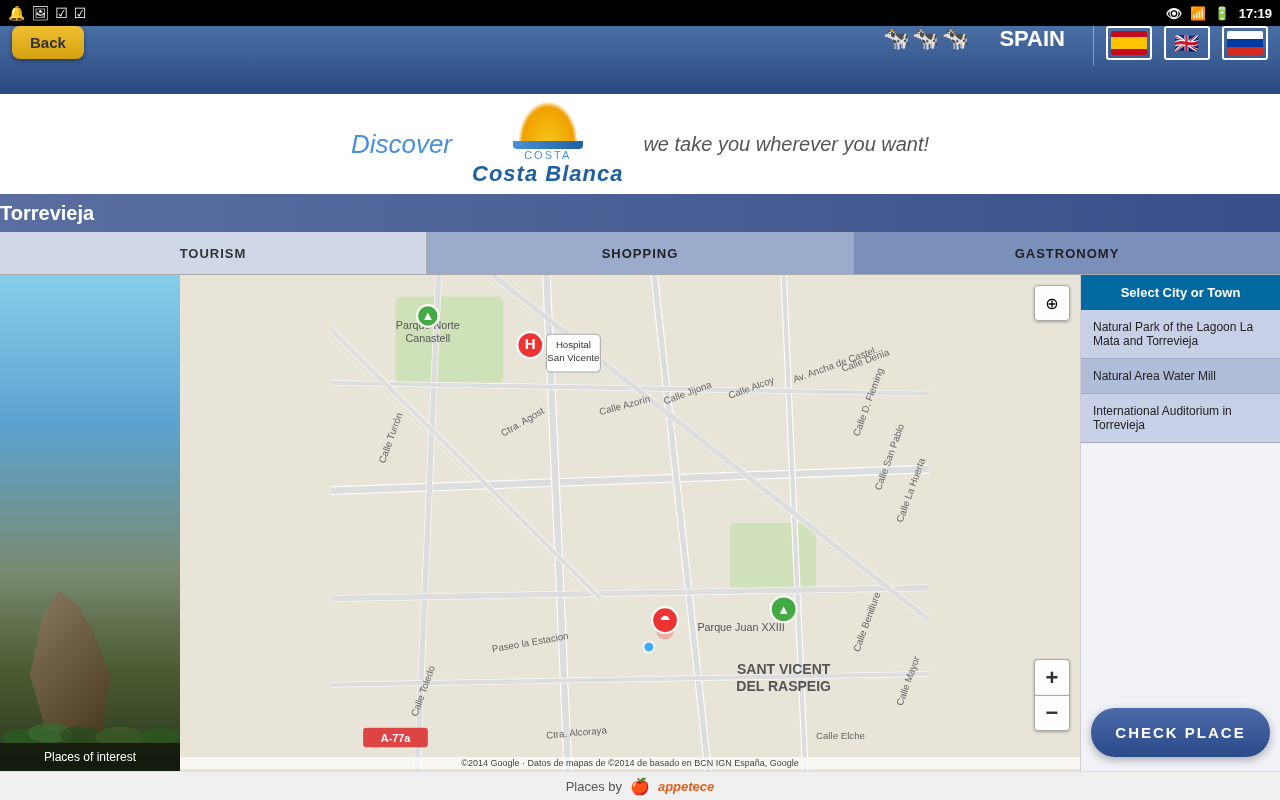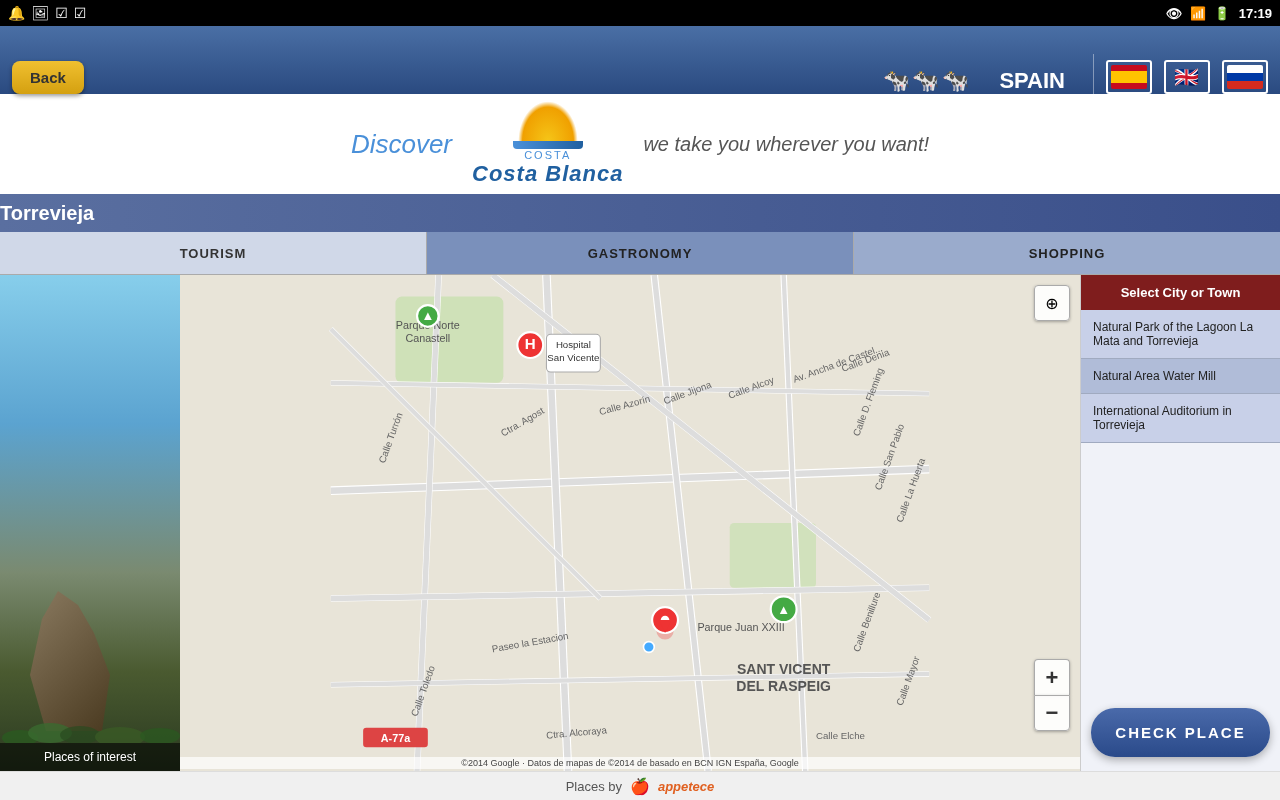--- a/index.html
+++ b/index.html
@@ -11,21 +11,21 @@
       display: flex; align-items: center; justify-content: space-between;
       padding: 0 8px; color: #fff; font-size: 12px;
     }
     .status-left { display: flex; gap: 6px; align-items: center; }
     .status-right { display: flex; align-items: center; gap: 8px; font-weight: bold; font-size: 13px; }
     .status-icon { font-size: 14px; }
 
     
     #top-nav {
       width: 100%; height: 68px; background: linear-gradient(180deg, #4a6fa5 0%, #2a4a80 100%);
-      display: flex; align-items: flex-end; padding: 0 12px; gap: 12px;
+      display: flex; align-items: flex-start; padding: 0 12px; gap: 12px;
     }
     #back-btn {
       background: linear-gradient(180deg, #f0c030 0%, #d4a010 100%);
       border: none; border-radius: 8px; padding: 8px 18px;
       font-size: 15px; font-weight: bold; color: #333; cursor: pointer;
       box-shadow: 0 2px 4px rgba(0,0,0,0.4);
     }
     .nav-spacer { flex: 1; }
     .nav-animals { font-size: 22px; color: #fff; letter-spacing: 2px; }
     .nav-country { font-size: 22px; font-weight: bold; color: #fff; padding: 0 16px; }
@@ -143,21 +143,21 @@
       font-size: 9px; color: #444; text-align: center; background: rgba(255,255,255,0.7);
       padding: 1px 4px;
     }
 
     
     #right-panel {
       width: 200px; min-width: 200px; background: #f0f2f8; display: flex; flex-direction: column;
       border-left: 1px solid #ccc;
     }
     .select-city-header {
-      background: #7f1d1d; color: #fff; font-size: 13px; font-weight: bold;
+      background: #0369a1; color: #fff; font-size: 13px; font-weight: bold;
       padding: 10px 12px; text-align: center;
     }
     .place-item {
       background: #c8d0e8; color: #222; font-size: 12px; padding: 10px 12px;
       border-bottom: 1px solid #a0aac0; cursor: pointer;
     }
     .place-item-highlighted { background: #b0bcd8; }
 
     .check-place-btn {
       margin: auto 10px 14px 10px;
@@ -246,22 +246,22 @@
   </div>
   <div class="tagline-text">we take you wherever you want!</div>
 </div>
 
 <div id="city-header">
   <div class="city-name">Torrevieja</div>
 </div>
 
 <div id="tabs">
   <div class="tab tab-tourism">TOURISM</div>
+  <div class="tab tab-shopping">SHOPPING</div>
   <div class="tab tab-gastronomy">GASTRONOMY</div>
-  <div class="tab tab-shopping">SHOPPING</div>
 </div>
 
 <div id="main-content" style="height:calc(800px - 26px - 68px - 100px - 38px - 42px - 30px);">
 
   <div id="photo-panel">
     <div class="photo-bg">
       <div class="photo-rock"></div>
 
       <svg style="position:absolute;bottom:28px;left:0;width:100%;height:60px;" viewBox="0 0 180 60">
         <ellipse cx="20" cy="55" rx="18" ry="8" fill="#2a5a20" opacity="0.8"></ellipse>

